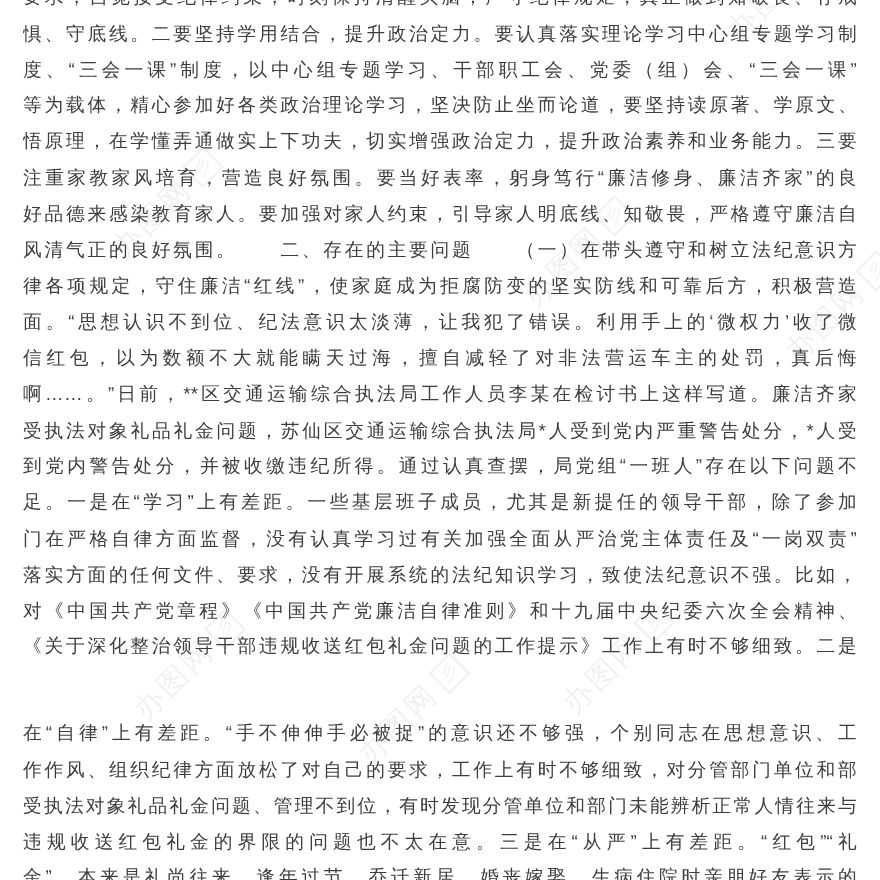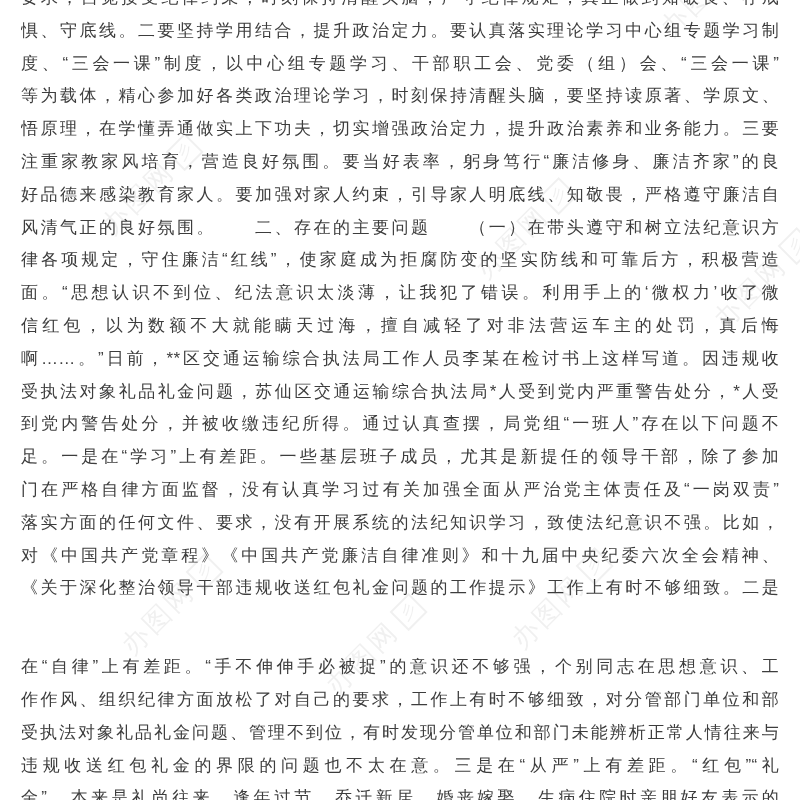--- a/index.html
+++ b/index.html
@@ -90,29 +90,29 @@
 
   </div>
 </div>
 
 <div class="doc">
   <div>
 
   <div class="line">要求，自觉接受纪律约束，时刻保持清醒头脑，严守纪律规矩，真正做到知敬畏、存戒</div>
       <div class="line">惧、守底线。二要坚持学用结合，提升政治定力。要认真落实理论学习中心组专题学习制</div>
       <div class="line">度、“三会一课”制度，以中心组专题学习、干部职工会、党委（组）会、“三会一课”</div>
-      <div class="line">等为载体，精心参加好各类政治理论学习，时刻保持清醒头脑，要坚持读原著、学原文、</div>
+      <div class="line">等为载体，精心参加好各类政治理论学习，坚决防止坐而论道，要坚持读原著、学原文、</div>
       <div class="line">悟原理，在学懂弄通做实上下功夫，切实增强政治定力，提升政治素养和业务能力。三要</div>
       <div class="line">注重家教家风培育，营造良好氛围。要当好表率，躬身笃行“廉洁修身、廉洁齐家”的良</div>
       <div class="line">好品德来感染教育家人。要加强对家人约束，引导家人明底线、知敬畏，严格遵守廉洁自</div>
       <div class="line">风清气正的良好氛围。　　二、存在的主要问题　　（一）在带头遵守和树立法纪意识方</div>
       <div class="line">律各项规定，守住廉洁“红线”，使家庭成为拒腐防变的坚实防线和可靠后方，积极营造</div>
       <div class="line">面。“思想认识不到位、纪法意识太淡薄，让我犯了错误。利用手上的‘微权力’收了微</div>
       <div class="line">信红包，以为数额不大就能瞒天过海，擅自减轻了对非法营运车主的处罚，真后悔</div>
-      <div class="line">啊……。”日前，**区交通运输综合执法局工作人员李某在检讨书上这样写道。因违规收</div>
+      <div class="line">啊……。”日前，**区交通运输综合执法局工作人员李某在检讨书上这样写道。廉洁齐家</div>
       <div class="line">受执法对象礼品礼金问题，苏仙区交通运输综合执法局*人受到党内严重警告处分，*人受</div>
       <div class="line">到党内警告处分，并被收缴违纪所得。通过认真查摆，局党组“一班人”存在以下问题不</div>
       <div class="line">足。一是在“学习”上有差距。一些基层班子成员，尤其是新提任的领导干部，除了参加</div>
       <div class="line">门在严格自律方面监督，没有认真学习过有关加强全面从严治党主体责任及“一岗双责”</div>
       <div class="line">落实方面的任何文件、要求，没有开展系统的法纪知识学习，致使法纪意识不强。比如，</div>
       <div class="line">对《中国共产党章程》《中国共产党廉洁自律准则》和十九届中央纪委六次全会精神、</div>
       <div class="line">《关于深化整治领导干部违规收送红包礼金问题的工作提示》工作上有时不够细致。二是</div>
     </div>
   <div class="para-gap"></div>
   <div>

